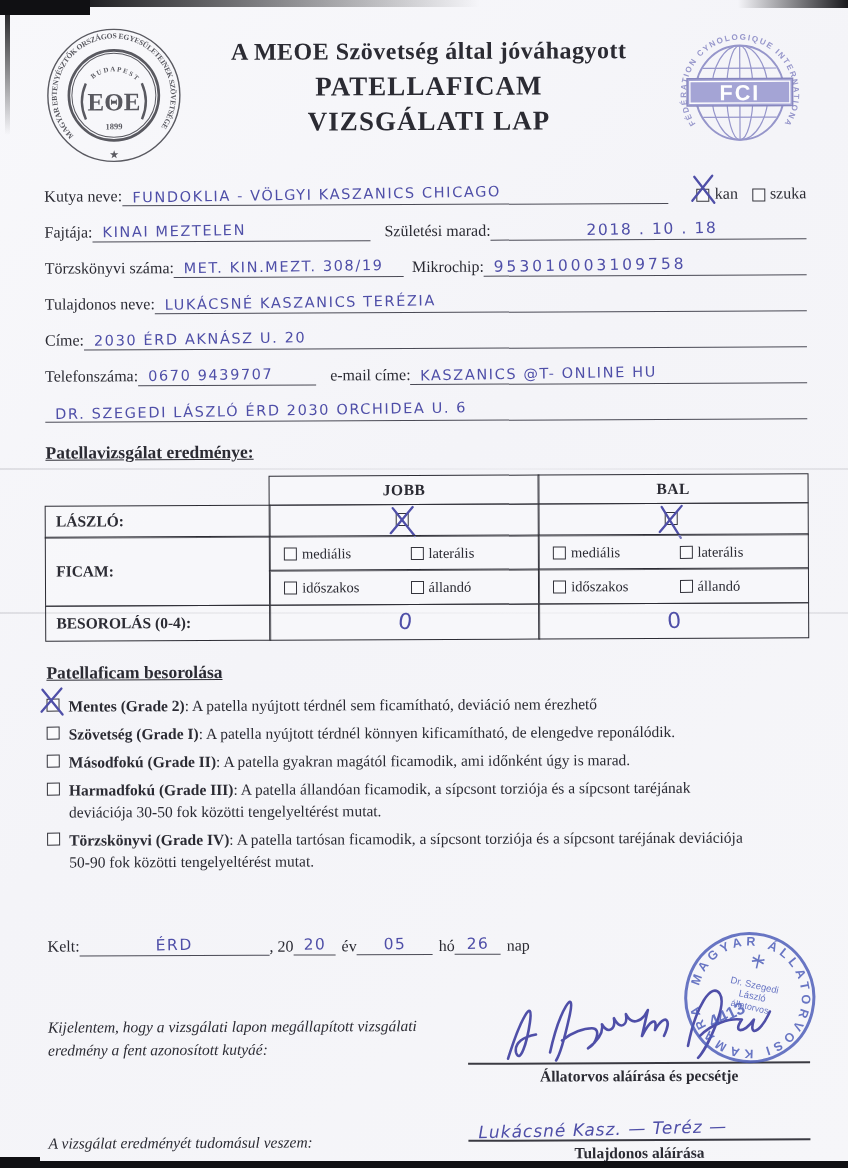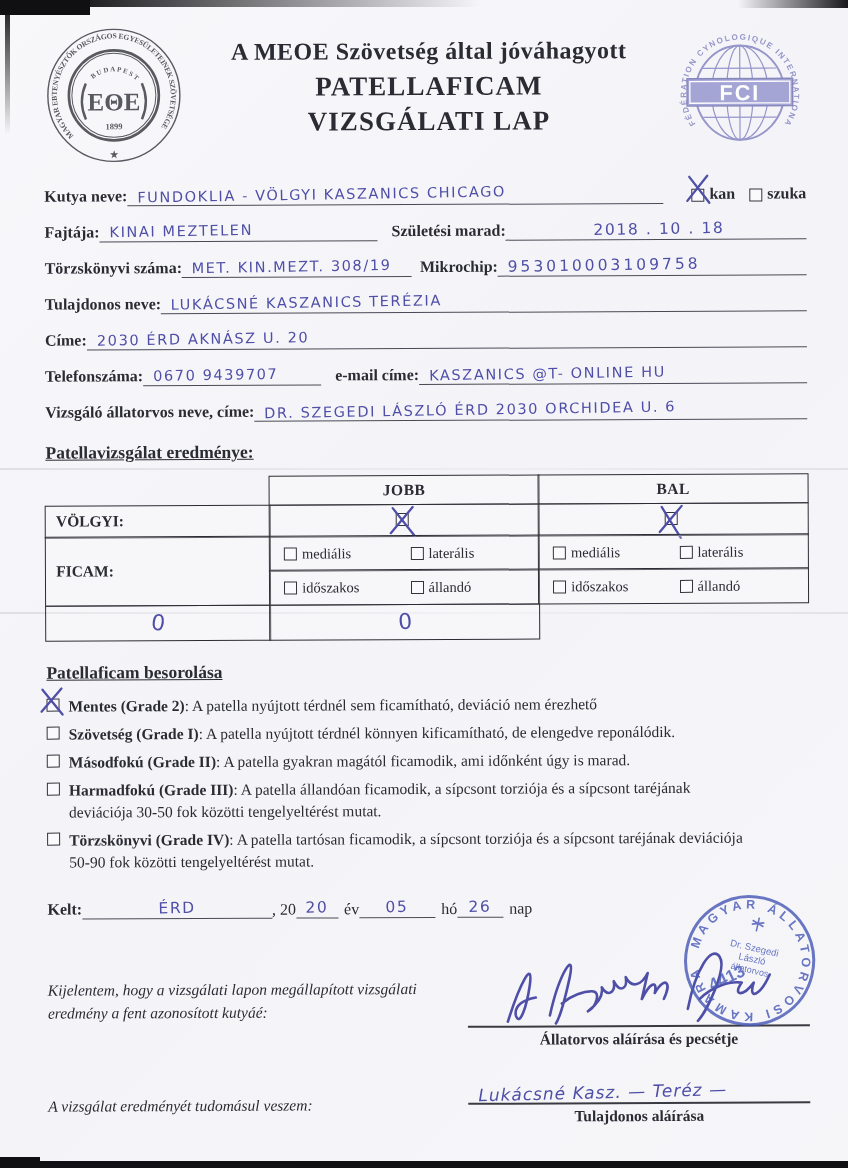--- a/index.html
+++ b/index.html
@@ -35,21 +35,21 @@
   .logo-meoe{width:140px;height:140px;opacity:.85;}
   .logo-fci{width:132px;height:126px;margin-top:8px;opacity:.9;}
   .meoe-g{fill:none;stroke:#3e3e46;}
   .meoe-txt{fill:#3e3e46;font-family:"Liberation Serif",serif;}
   .fci-g{stroke:var(--fci);fill:none;}
   .fci-txt{fill:var(--fci);font-family:"Liberation Sans",sans-serif;}
 
   
   .form{margin-top:18px;}
   .fline{display:flex;align-items:flex-end;margin-bottom:13px;min-height:23px;}
-  .lbl{font-weight:bold;font-size:16px;white-space:nowrap;padding-bottom:1px;}
+  .lbl{font-weight:normal;font-size:16px;white-space:nowrap;padding-bottom:1px;}
   .uline{border-bottom:1.6px solid var(--line);padding:0 4px 1px 10px;white-space:nowrap;overflow:visible;}
   .uline.grow{flex:1;}
   .hw{display:inline-block;font-family:"DejaVu Sans",sans-serif;font-size:14.5px;font-weight:500;
       color:var(--ink);letter-spacing:1.6px;transform:rotate(-.7deg);}
   .hw.big{font-size:15.5px;}
   .gap{width:14px;}
   
   .cbw{position:relative;display:inline-block;width:13px;height:13px;margin:0 5px 2px 0;vertical-align:-2px;}
   .cb{position:absolute;inset:0;border:1.7px solid #33333b;background:rgba(255,255,255,.5);}
   .xm{position:absolute;stroke:var(--ink);stroke-width:2.3;fill:none;stroke-linecap:round;}
@@ -214,33 +214,32 @@
 
       <div class="fline">
         <span class="lbl">Telefonszáma:</span>
         <span class="uline" style="width:178px;"><span class="hw">0670 9439707</span></span>
         <span class="gap"></span>
         <span class="lbl">e-mail címe:</span>
         <span class="uline grow"><span class="hw">KASZANICS @T- ONLINE HU</span></span>
       </div>
 
       <div class="fline">
-        <span class="lbl">Vizsgáló állatorvos neve, címe:</span>
         <span class="uline grow"><span class="hw">DR. SZEGEDI LÁSZLÓ   ÉRD 2030 ORCHIDEA U. 6</span></span>
       </div>
     </div>
 
     <div class="sect">Patellavizsgálat eredménye:</div>
 
     <div class="tbl">
       <div class="tc ghost"></div>
       <div class="tc head">JOBB</div>
       <div class="tc head">BAL</div>
 
-      <div class="tc rowlbl row-n">VÖLGYI:</div>
+      <div class="tc rowlbl row-n">LÁSZLÓ:</div>
       <div class="tc center row-n">
         <span class="cbw">
           <span class="cb"></span>
           <svg class="xm" width="34" height="36" style="left:-10px;top:-10px;">
             <line x1="5" y1="30" x2="27" y2="4"></line>
               <line x1="7" y1="5" x2="29" y2="33"></line>
           </svg>
         </span>
       </div>
       <div class="tc center row-n">
@@ -305,20 +304,21 @@
             <span>időszakos</span>
           </span>
         <span class="opt">
             <span class="cbw">
               <span class="cb"></span>
             </span>
             <span>állandó</span>
           </span>
       </div>
 
+      <div class="tc rowlbl row-g">BESOROLÁS (0-4):</div>
       <div class="tc center row-g">
           <span class="hw-zero">0</span>
         </div>
       <div class="tc center row-g">
           <span class="hw-zero" style="transform:rotate(-4deg);">0</span>
         </div>
     </div>
 
     <div class="sect" style="margin-top:22px;">Patellaficam besorolása</div>
 
@@ -354,21 +354,21 @@
       <div class="gitem">
         <span class="cbw">
             <span class="cb"></span>
           </span>
         <span class="gtext" style="max-width:690px;"><b>Törzskönyvi (Grade IV)</b><span>: A patella tartósan ficamodik, a sípcsont torziója és a sípcsont taréjának deviációja 50-90 fok közötti tengelyeltérést mutat.</span></span>
       </div>
     </div>
 
     <div class="kelt">
       <span class="lbl">Kelt:</span>
-      <span class="u" style="width:190px;"><span class="hw big">ÉRD</span></span>
+      <span class="u" style="width:190px;margin-top:37px;"><span class="hw big">ÉRD</span></span>
       <span>, 20</span>
       <span class="u" style="width:42px;"><span class="hw big">20</span></span>
       <span class="gap" style="width:6px;"></span>
       <span>év</span>
       <span class="u" style="width:76px;"><span class="hw big">05</span></span>
       <span class="gap" style="width:6px;"></span>
       <span>hó</span>
       <span class="u" style="width:46px;"><span class="hw big">26</span></span>
       <span class="gap" style="width:6px;"></span>
       <span>nap</span>

